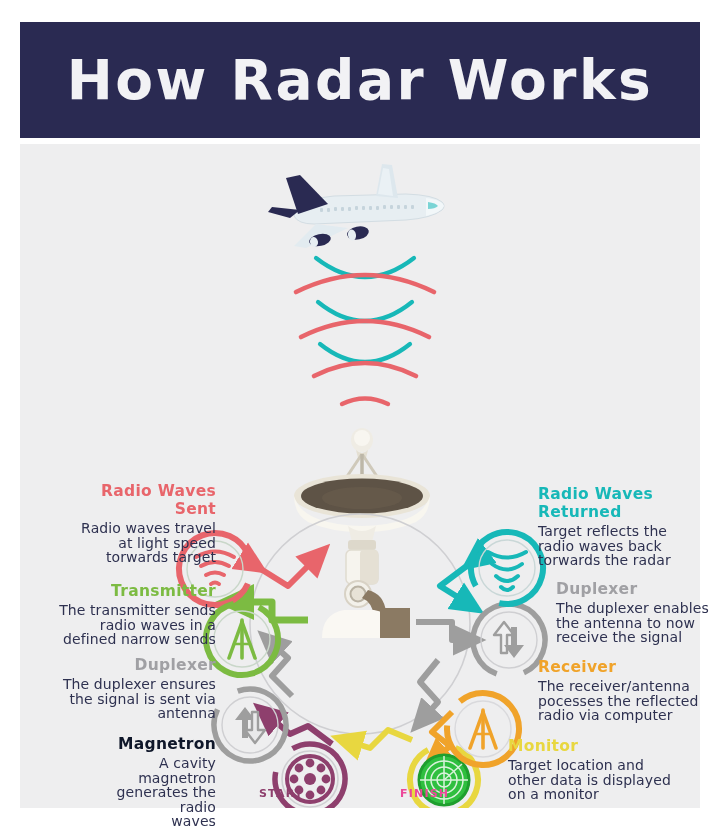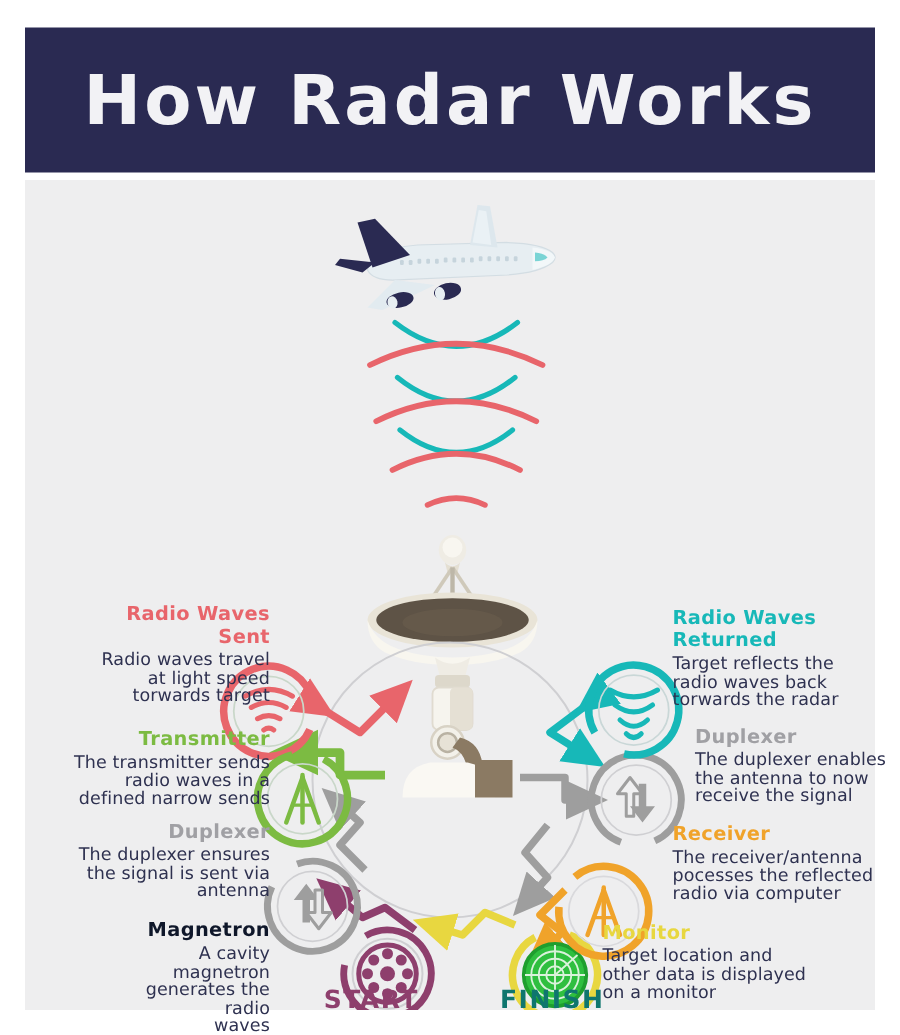--- a/index.html
+++ b/index.html
@@ -61,28 +61,28 @@
   .lbl.left-al{text-align:left;}
 
   .t-rws  {left:26px; top:482px; width:190px;}
   .t-tx   {left:10px; top:582px; width:206px;}
   .t-dpx1 {left:16px; top:656px; width:200px;}
   .t-mag  {left:86px; top:735px; width:130px;}
 
   .t-rwr  {left:538px;top:485px; width:178px;}
   .t-dpx2 {left:556px;top:580px; width:160px;}
   .t-rcv  {left:538px;top:658px; width:180px;}
-  .t-mon  {left:482px;top:737px; width:175px;}
+  .t-mon  {left:508px;top:737px; width:175px;}
 
   .startfin{
     position:absolute;
-    font-size:20px;font-weight:700;letter-spacing:1.2px;
+    font-size:11px;font-weight:700;letter-spacing:1.2px;
   }
   .s-start{left:259px;top:787px;color:#8e3f6d;}
-  .s-finish{left:400px;top:787px;color:#0f766e;}
+  .s-finish{left:400px;top:787px;color:#ec4899;}
 </style>
 </head>
 <body>
 
 <div class="poster">
 
   <div class="header">
     <div class="header-title">How Radar Works</div>
   </div>
 

